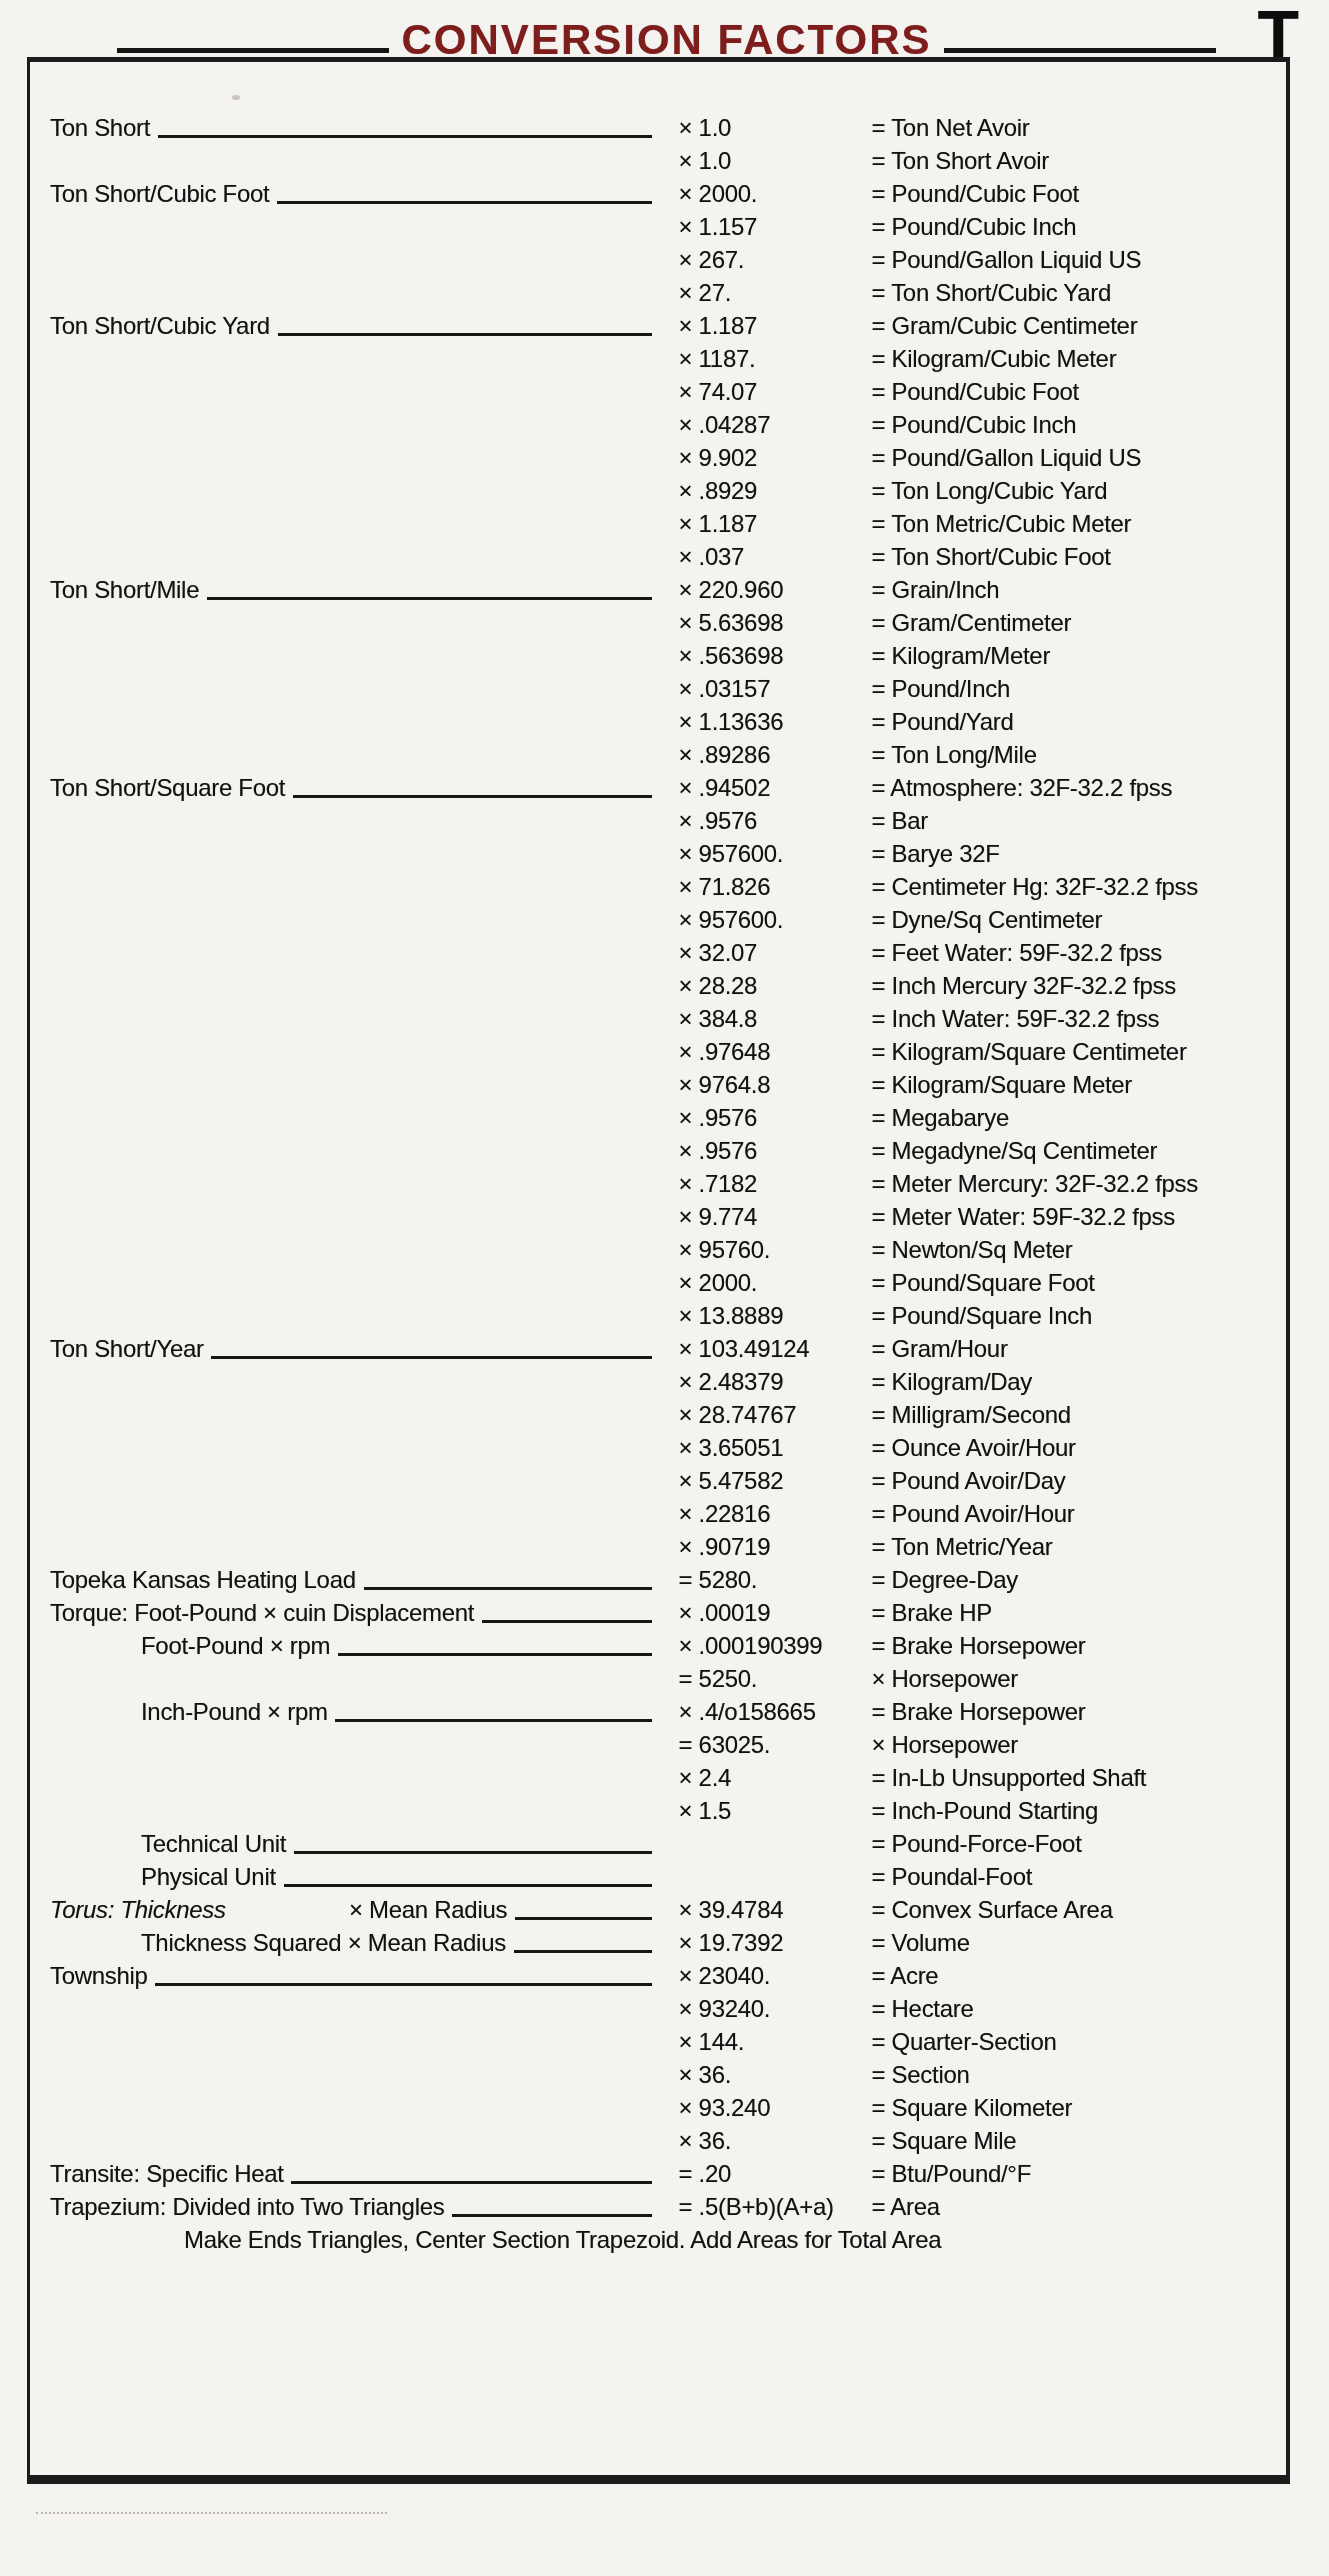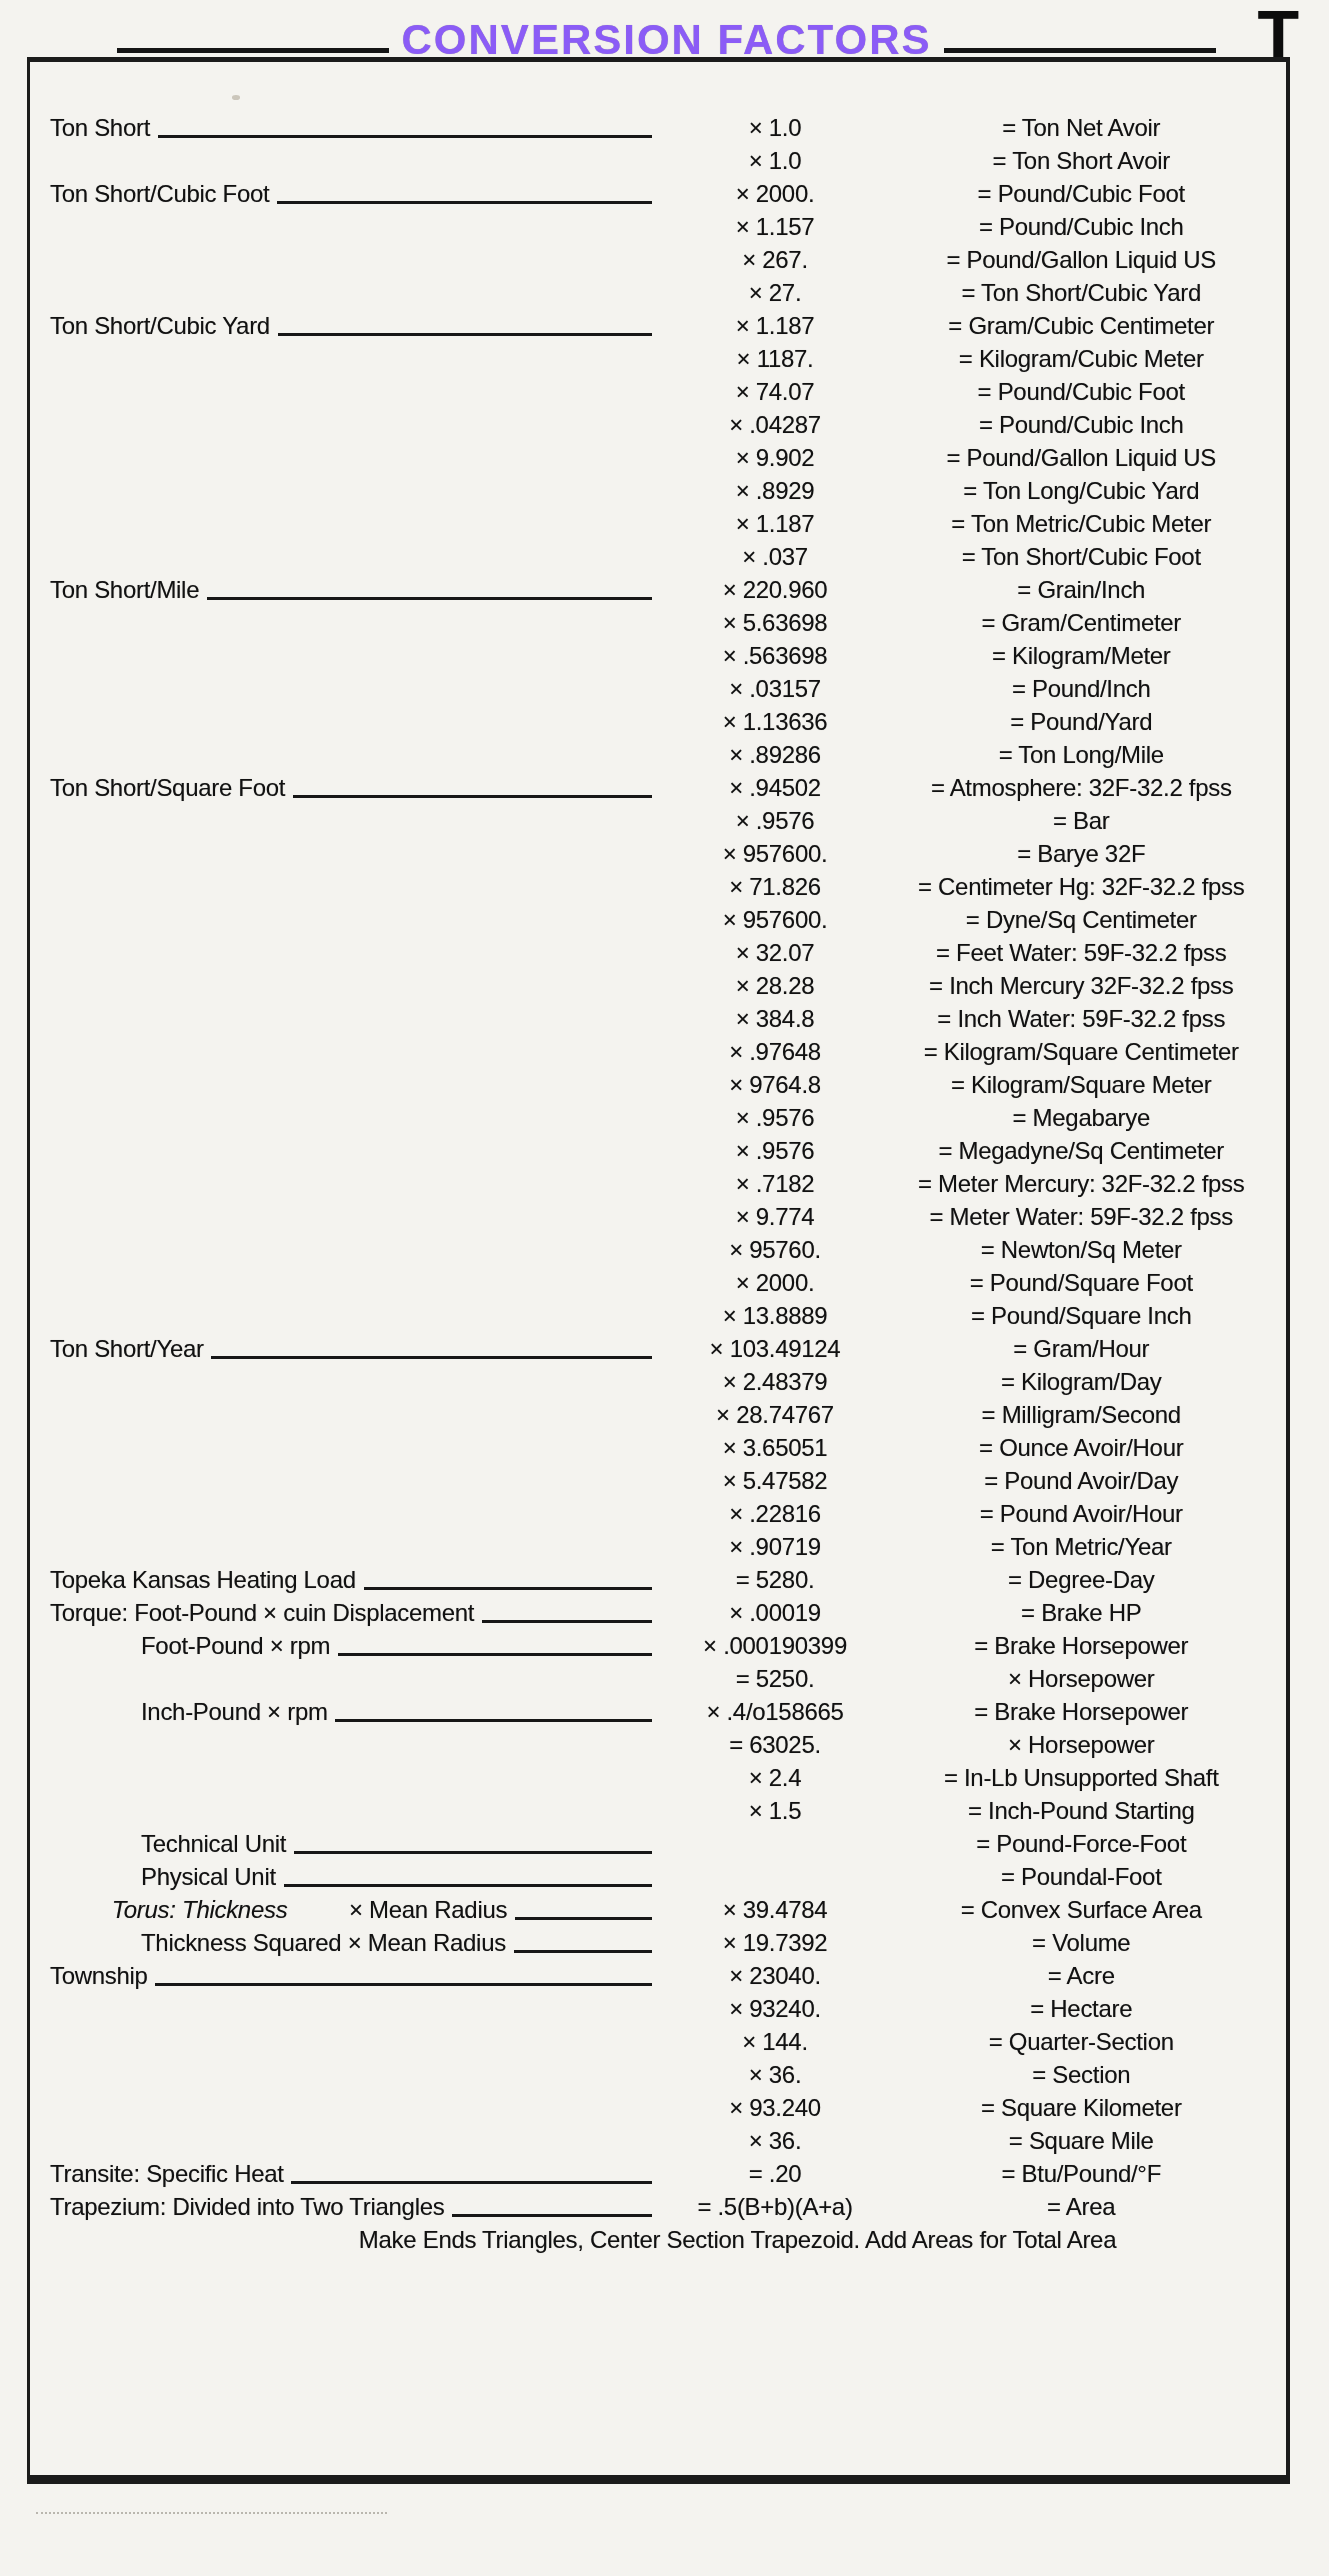--- a/index.html
+++ b/index.html
@@ -13,36 +13,36 @@
     text-shadow:0 0 0.7px rgba(25,25,25,.38);
   }
   
   .masthead{
     position:absolute;top:15.6px;left:117px;right:114px;
     display:flex;align-items:center;gap:13px;
   }
   .mast-rule{flex:1;border-top:5.9px solid #151515;margin-top:22px;}
   h1.title{
     margin:0;font-size:42px;font-weight:bold;letter-spacing:2px;
-    white-space:nowrap;color:#8b5cf6;
+    white-space:nowrap;color:#7f1d1d;
   }
   .tab-letter{
     position:absolute;top:0px;right:31px;
     font-size:68px;font-weight:bold;color:#0c0c0c;line-height:1;
   }
   
   .frame{
     position:absolute;left:27px;top:57px;right:40px;bottom:92px;
     border:3.9px solid #1b1b1b;
     border-top-width:5.2px;border-bottom-width:9px;border-right-width:4.6px;
   }
   
   .rows{
     position:absolute;top:111px;left:50px;right:39px;
-    font-size:24px;letter-spacing:-0.3px;text-align:center;
+    font-size:24px;letter-spacing:-0.3px;
   }
   .row{display:flex;height:33px;white-space:nowrap;}
   .cell{line-height:33px;}
   .labelc{width:607px;display:flex;overflow:visible;}
   .ind{width:91px;flex:0 0 auto;}
   .lbl{flex:0 0 auto;}
   .lbl.fixedw{width:299px;font-style:italic;}
   .rule{
     flex:1 1 auto;min-width:15.6px;align-self:flex-end;
     border-bottom:3.9px solid #171717;margin:0 5.2px 5.9px 7.8px;height:0;

